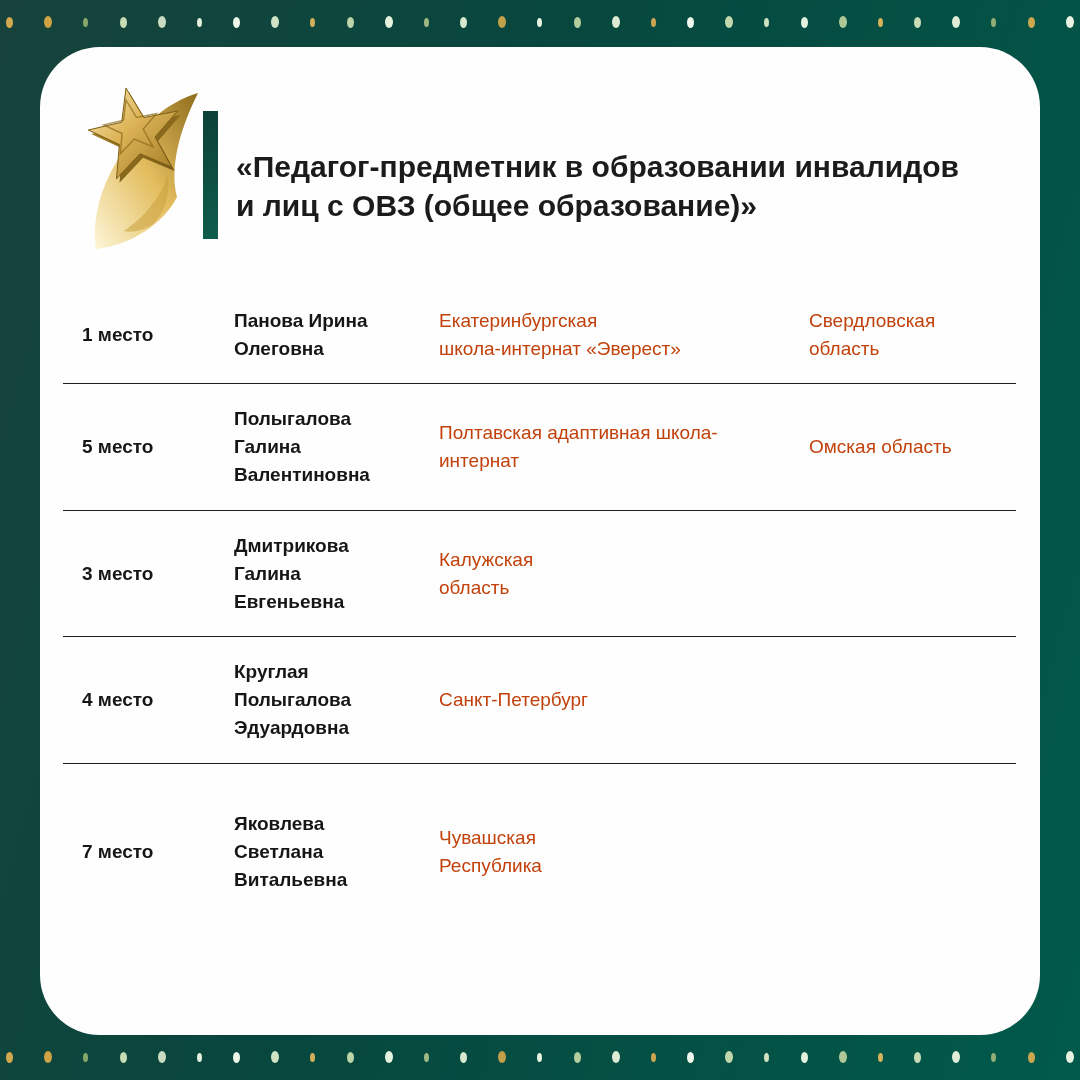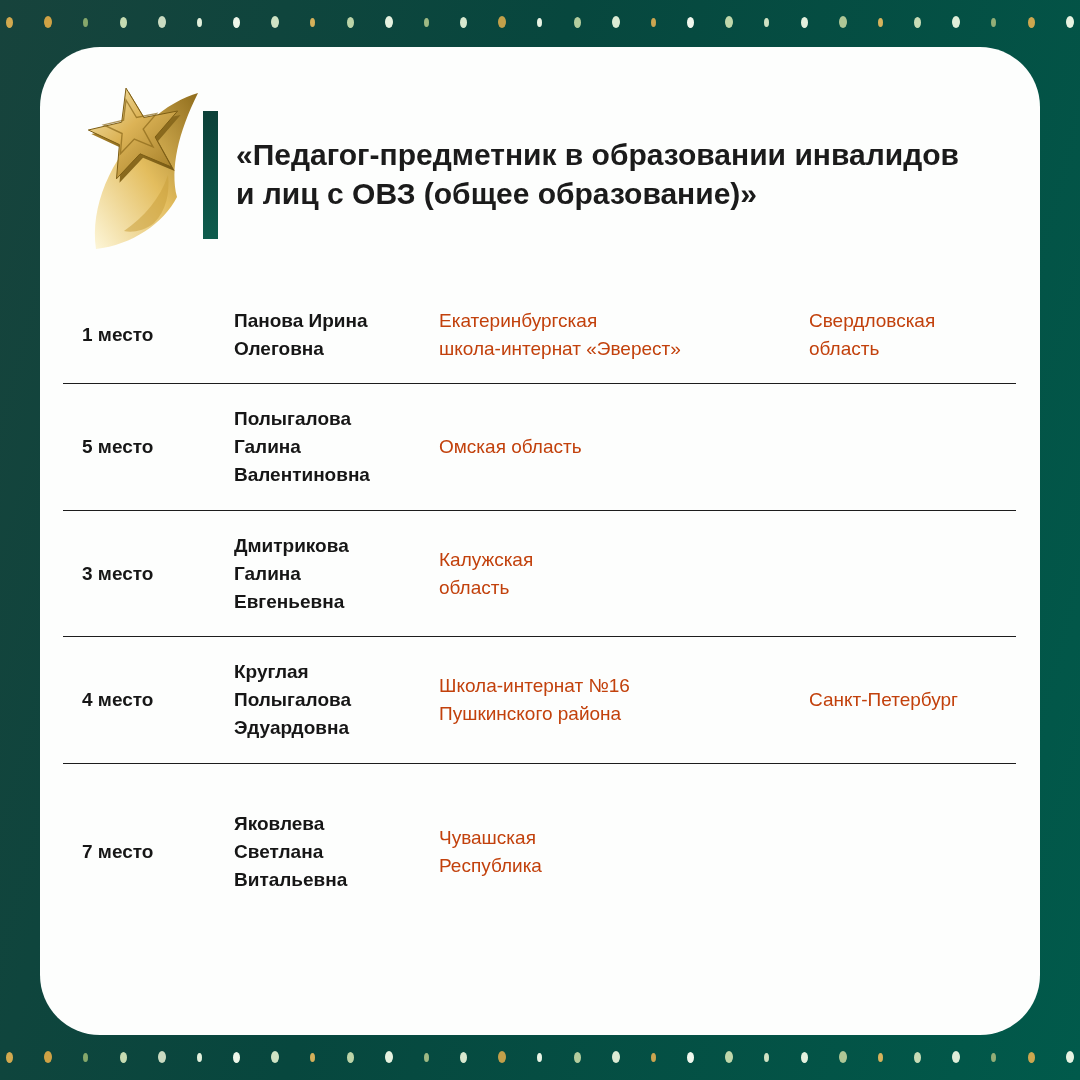--- a/index.html
+++ b/index.html
@@ -39,21 +39,21 @@
     width: 120px; height: 185px;
   }
   .accent-bar {
     position: absolute;
     left: 163px; top: 64px;
     width: 15px; height: 128px;
     background: linear-gradient(180deg, #0c4038 0%, #0e5c4d 100%);
   }
   .title {
     position: absolute;
-    left: 196px; top: 88px;
+    left: 196px; top: 100px;
     width: 820px;
     font-size: 30px;
     font-weight: 700;
     line-height: 39px;
     color: #1b1b1b;
     white-space: pre-line;
   }
 
   .table {
     position: absolute;
@@ -164,39 +164,39 @@
 школа-интернат «Эверест»</div>
         <div class="cell region">Свердловская
 область</div>
       </div>
 
       <div class="row">
         <div class="cell place">5 место</div>
         <div class="cell name">Полыгалова
 Галина
 Валентиновна</div>
+        <div class="cell school">Полтавская адаптивная школа-
+интернат</div>
         <div class="cell region">Омская область</div>
       </div>
 
       <div class="row">
         <div class="cell place">3 место</div>
         <div class="cell name">Дмитрикова
 Галина
 Евгеньевна</div>
         <div class="cell region">Калужская
 область</div>
       </div>
 
       <div class="row">
         <div class="cell place">4 место</div>
         <div class="cell name">Круглая
 Полыгалова
 Эдуардовна</div>
-        <div class="cell school">Школа-интернат №16
-Пушкинского района</div>
         <div class="cell region">Санкт-Петербург</div>
       </div>
 
       <div class="row">
         <div class="cell place">7 место</div>
         <div class="cell name">Яковлева
 Светлана
 Витальевна</div>
         <div class="cell region">Чувашская
 Республика</div>

